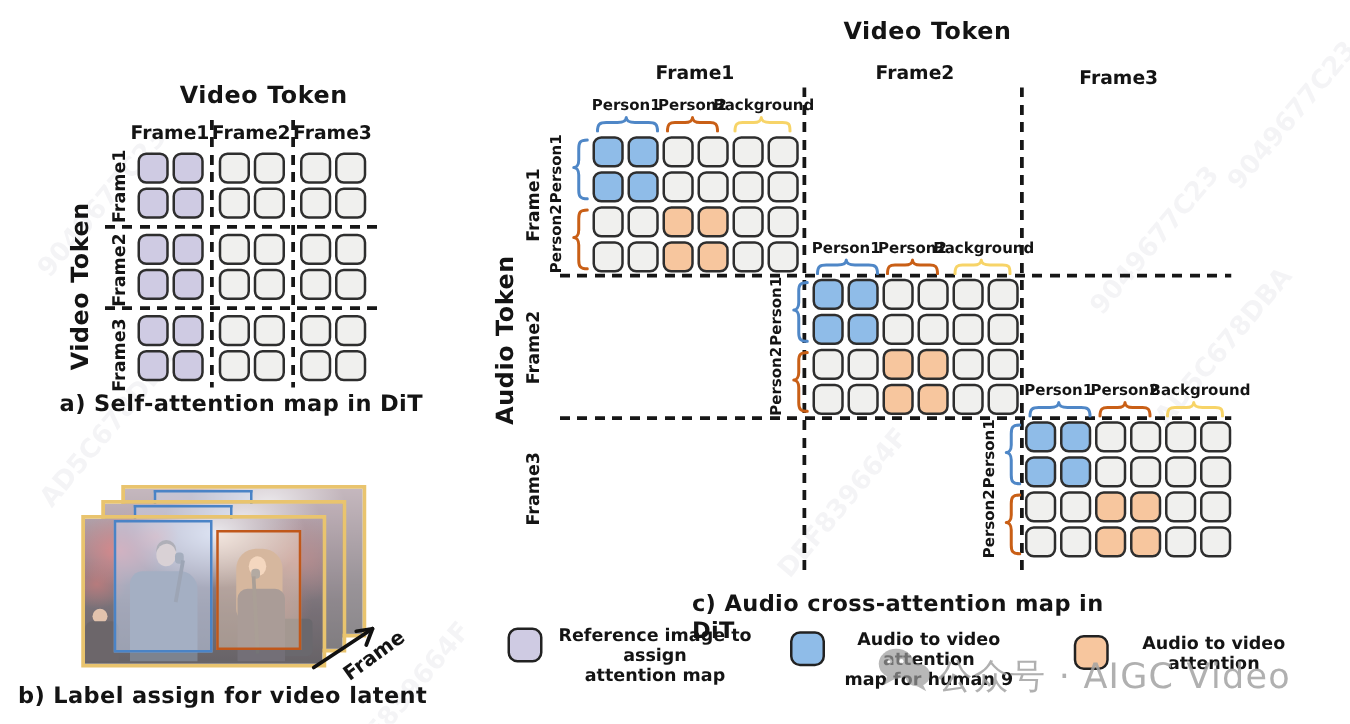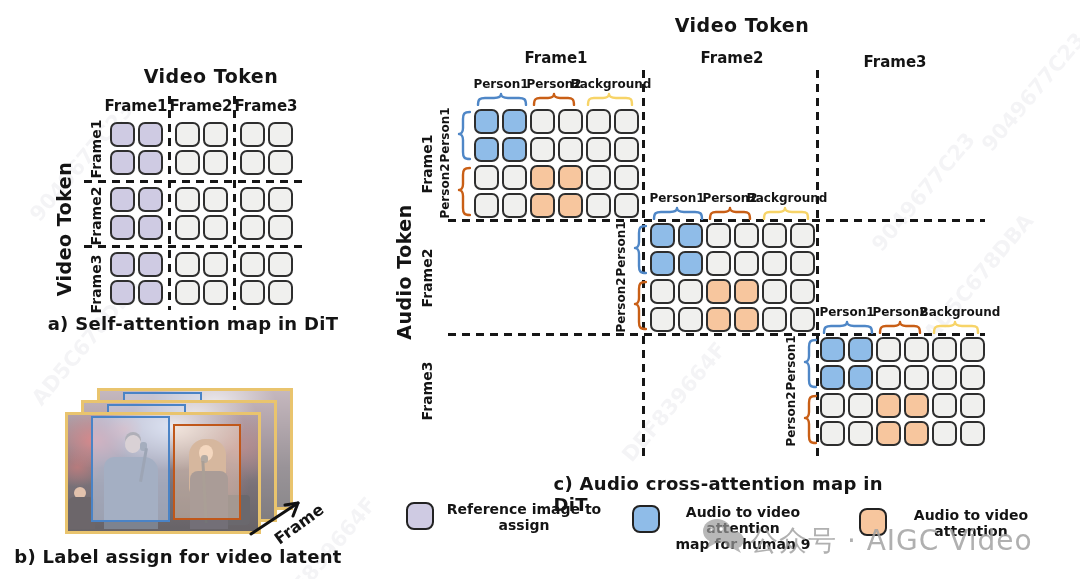--- a/index.html
+++ b/index.html
@@ -323,20 +323,21 @@
         </div>
     </div>
 
     <span class="abs caption" style="left:729px;top:473px;transform:translateX(-50%)">c) Audio cross-attention map in DiT</span>
   </div>
 
   <div>
     <div class="swatch" style="left:406px;top:502px;background:var(--purple)"></div>
     <div class="leg-text" style="left:438px;top:501px;width:172px">
       <div>Reference image to assign</div>
+      <div>attention map</div>
     </div>
 
     <div class="swatch" style="left:632px;top:505px;background:var(--blue)"></div>
     <div class="leg-text" style="left:662px;top:504px;width:162px">
       <div>Audio to video attention</div>
       <div>map for human 9</div>
     </div>
 
     <div class="swatch" style="left:859px;top:508px;background:var(--orange)"></div>
     <div class="leg-text" style="left:889px;top:507px;width:164px">

